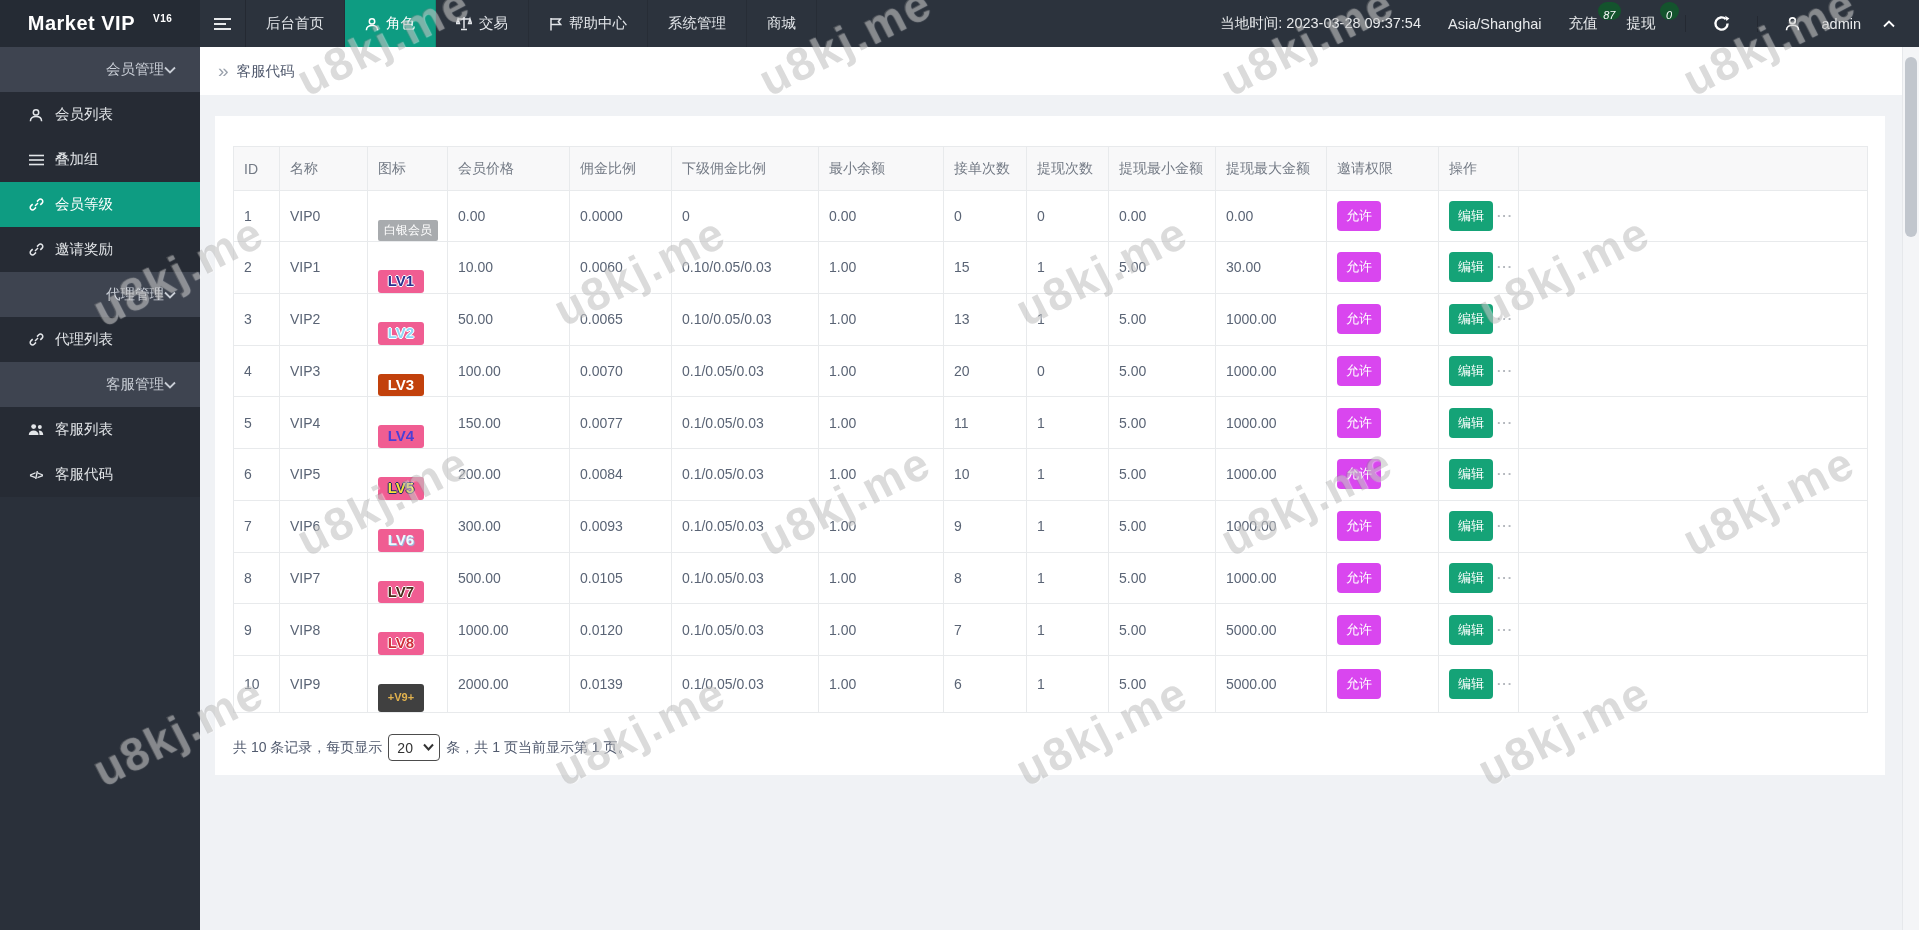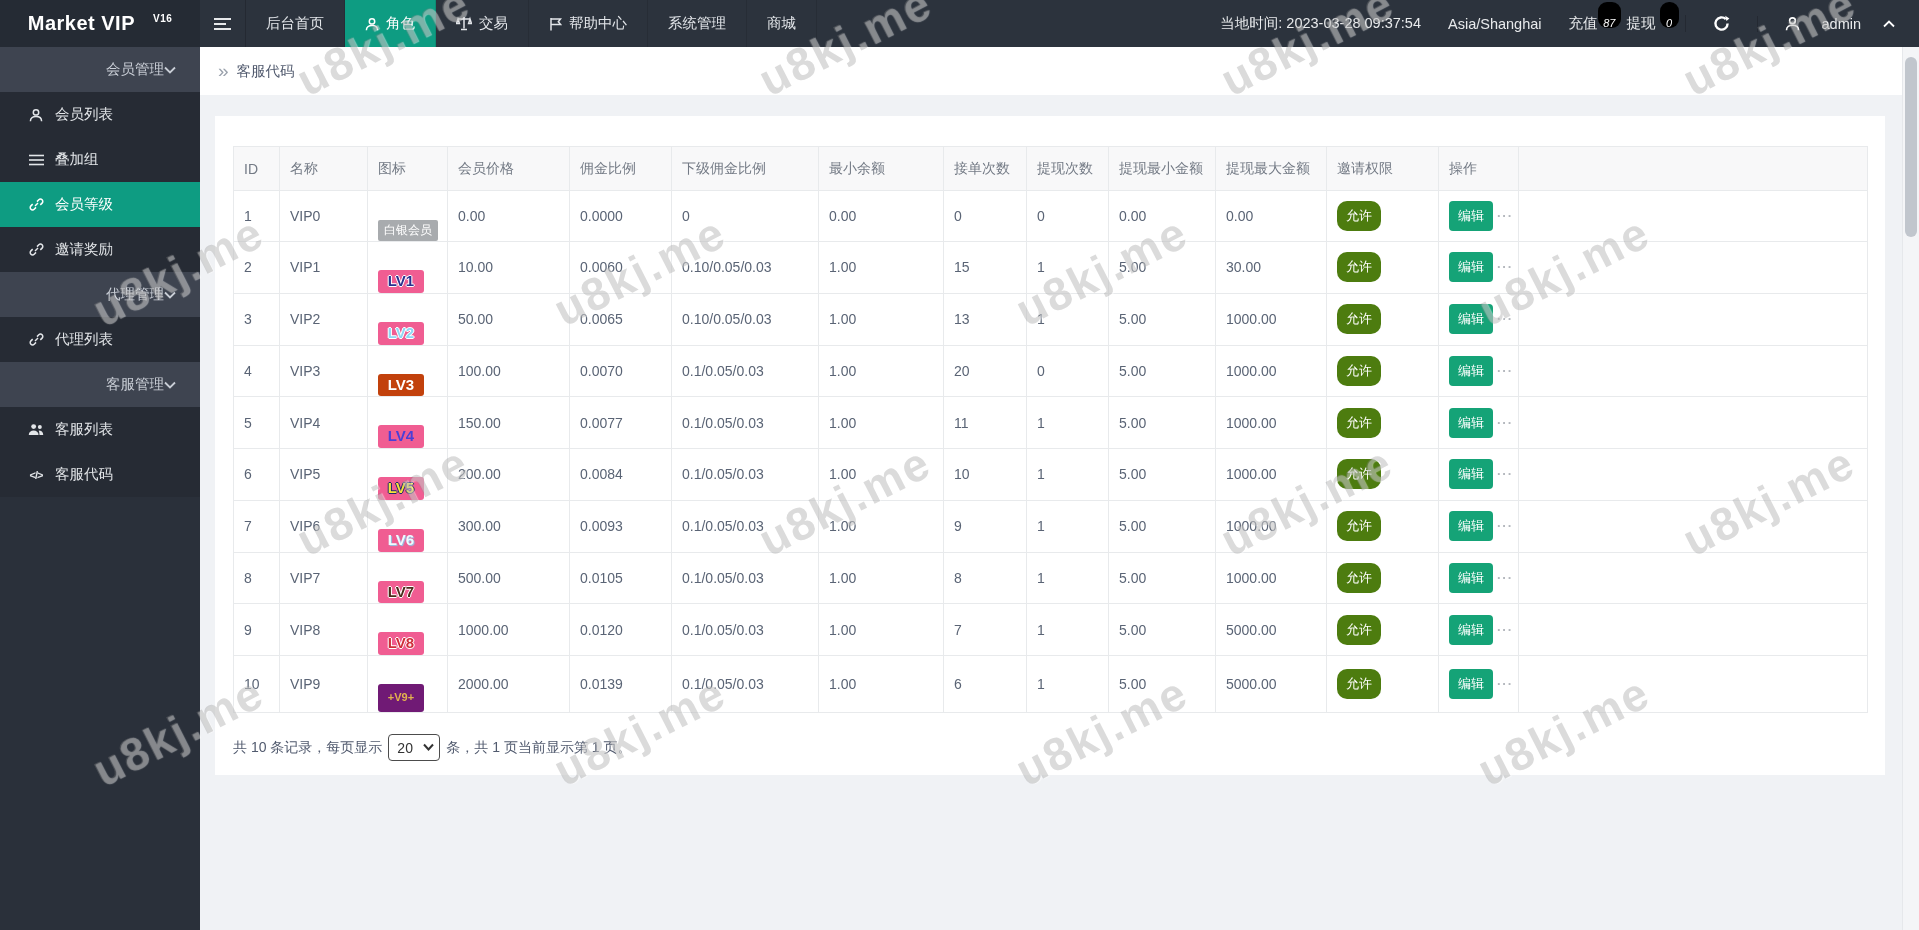--- a/index.html
+++ b/index.html
@@ -14,23 +14,23 @@
   .logo sup { font-size:10px; font-weight:bold; margin-left:18px; margin-top:-10px; }
   .nav-toggle { width:46px; display:flex; align-items:center; justify-content:center;
     color:#e6e8ea; cursor:pointer; border-right:1px solid rgba(0,0,0,.18); }
   .nav-tabs { display:flex; align-items:stretch; }
   .nav-tab { padding:0 20px; display:flex; align-items:center; gap:7px;
     color:#e3e6ea; font-size:14.5px; cursor:pointer; border-right:1px solid rgba(0,0,0,.10); }
   .nav-tab.active { background:#0e9c82; color:#fff; }
   .nav-right { margin-left:auto; display:flex; align-items:center; gap:27px;
     padding-right:24px; color:#e8eaec; font-size:14.5px; }
   .nav-chip { position:relative; cursor:pointer; padding-right:2px; }
-  .num-badge { position:absolute; top:-12px; right:-21px; min-width:19px; height:26px;
-    line-height:18px; text-align:center; background:#000000; color:#fff; font-size:11px;
-    border-radius:9px; padding:12px 5px; }
+  .num-badge { position:absolute; top:-12px; right:-21px; min-width:19px; height:18px;
+    line-height:18px; text-align:center; background:#14532d; color:#fff; font-size:11px;
+    border-radius:9px; padding:4px 5px; }
   .refresh-btn { display:flex; align-items:center; cursor:pointer;
     border-left:1px solid rgba(0,0,0,.18); padding-left:27px; }
   .user-menu { display:flex; align-items:center; gap:22px; cursor:pointer;
     border-left:1px solid rgba(0,0,0,.18); padding-left:27px; }
 
   
   .sidebar { position:absolute; top:47px; left:0; width:200px; height:883px;
     background:#2a303a; z-index:5; }
   .side-group { height:45px; line-height:45px; padding:0 24px 0 26px; background:#3e4450;
     color:#c9ced6; font-size:14.5px; display:flex; align-items:center;
@@ -65,26 +65,26 @@
   .badge-silver { background:#a8abae; color:#fff; font-weight:normal; font-size:12px;
     padding:3px 6px; min-width:58px; border-radius:2px; }
   .badge-lv1 { color:#2b2f8e; }
   .badge-lv2 { color:#8fd7f5; }
   .badge-lv3 { background:#c2410c; color:#fff; }
   .badge-lv4 { color:#4a3fd6; }
   .badge-lv5 { color:#f7e23a; text-shadow:1px 0 0 #1c2a6b,-1px 0 0 #1c2a6b,0 1px 0 #1c2a6b,0 -1px 0 #1c2a6b; }
   .badge-lv6 { color:#f0faff; text-shadow:1px 1px 1px #8cc8e8; }
   .badge-lv7 { color:#4a2a1a; }
   .badge-lv8 { color:#cf2d3a; }
-  .badge-v9 { background:#701a75; color:#e2b24e; font-size:11px; padding:7px 4px; }
+  .badge-v9 { background:#404040; color:#e2b24e; font-size:11px; padding:7px 4px; }
 
   .btn { display:inline-block; border:none; border-radius:4px; color:#fff;
     font-size:13px; padding:6px 9px; cursor:pointer;
     font-family:"Liberation Sans","DejaVu Sans",sans-serif; }
-  .btn-allow { background:#4d7c0f;border-radius:10px; }
+  .btn-allow { background:#d946ef; }
   .btn-edit { background:#15a377; }
   .dots { color:#b3b7bd; font-weight:bold; letter-spacing:1px; margin-left:4px; font-size:13px; }
 
   .pagination { margin-top:21px; display:flex; align-items:center; gap:6px;
     color:#515a6e; font-size:14px; }
   .select-wrap { position:relative; display:inline-block; }
   .select-wrap select { appearance:none; -webkit-appearance:none; width:52px; height:27px;
     border:1px solid #4c4c4c; border-radius:4px; background:#fff; font-size:14px;
     padding:0 18px 0 8px; color:#333; }
   .select-caret { position:absolute; right:6px; top:9px; pointer-events:none; }

